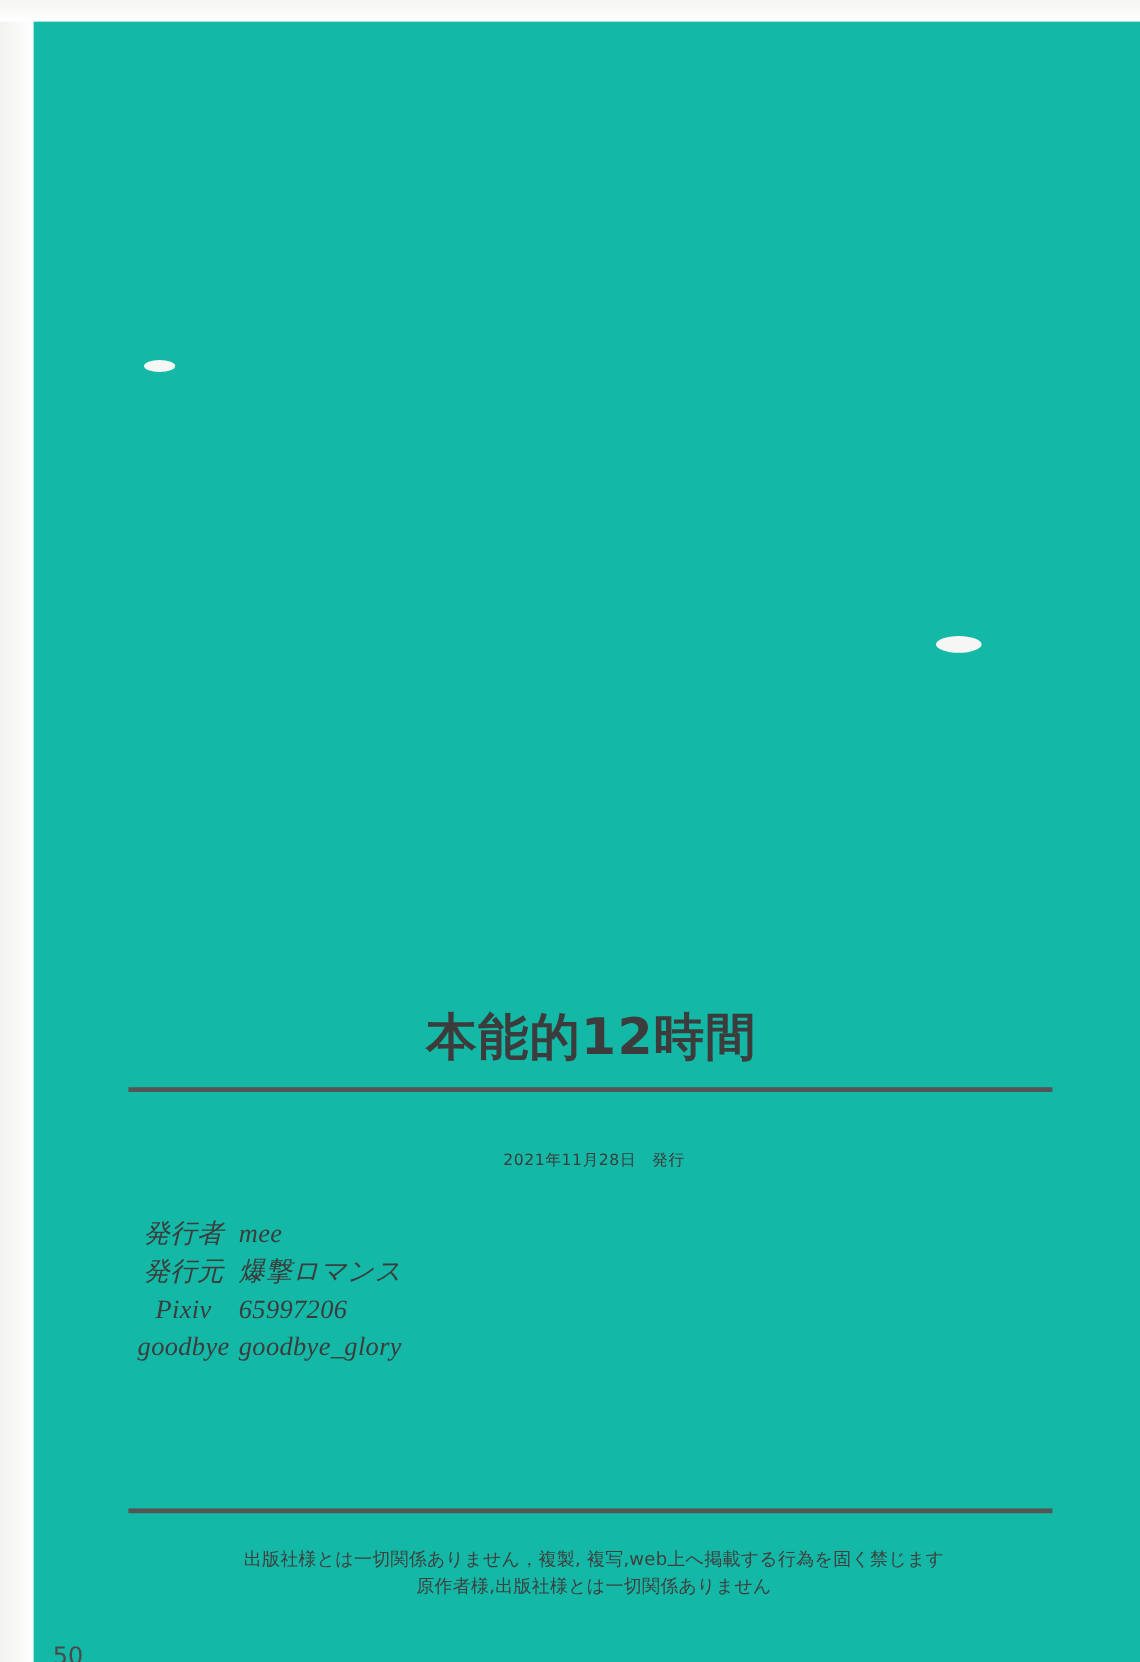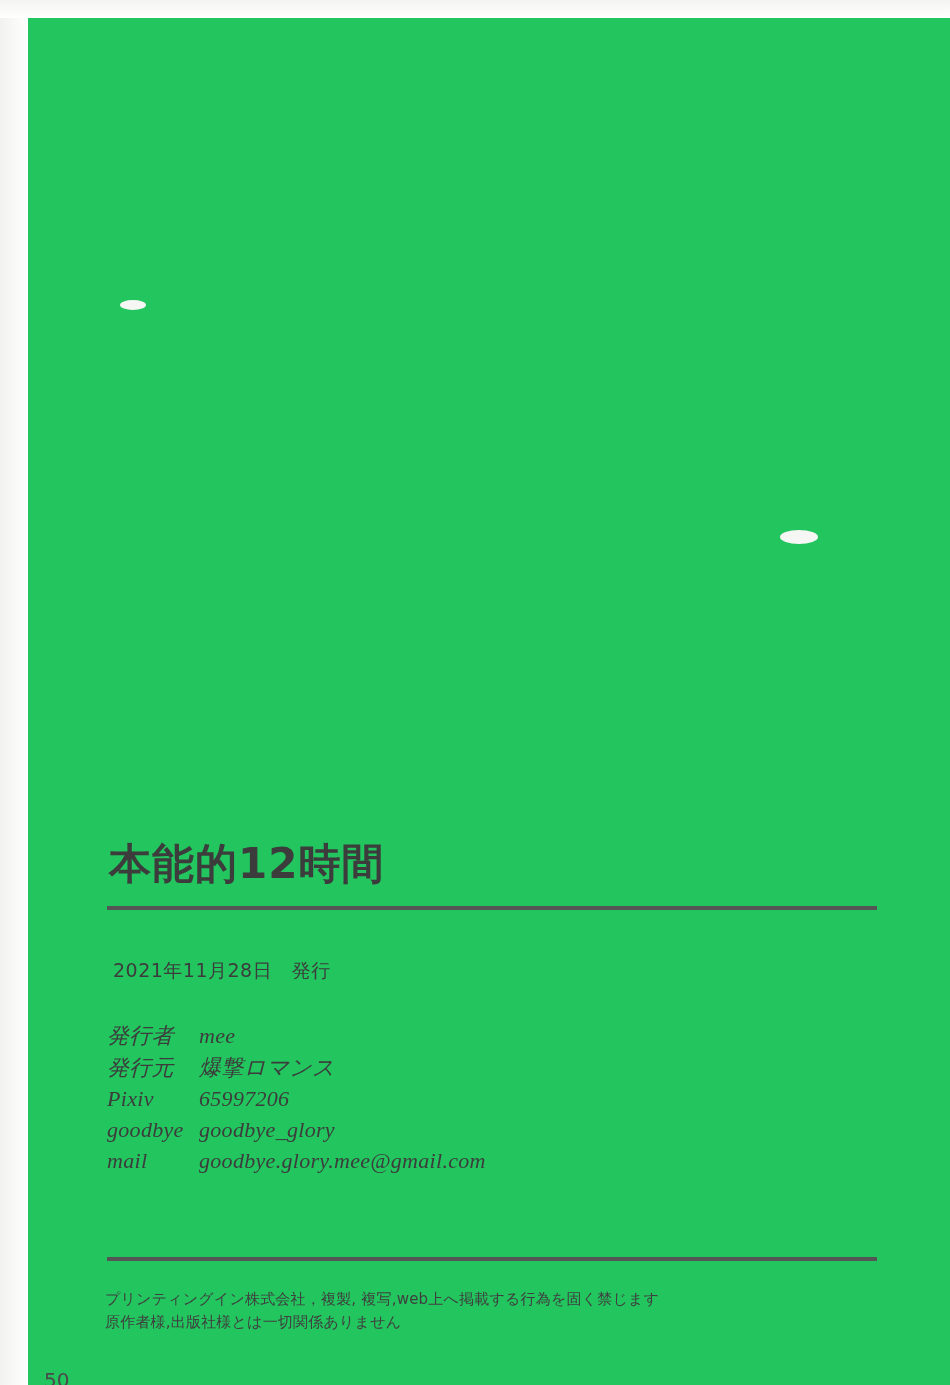--- a/index.html
+++ b/index.html
@@ -11,21 +11,22 @@
     height: 1385px;
     background: #ffffff;
     font-family: "Liberation Serif", "DejaVu Serif", serif;
     color: #3a3a3a;
     position: relative;
     overflow: hidden;
   }
   .page {
     position: absolute;
     inset: 0;
-    background: #22c55e;
+    background: #14b8a6;
+    text-align: center;
   }
   
   .paper-edge-left {
     position: absolute;
     left: 0; top: 0;
     width: 28px; height: 100%;
     background: linear-gradient(to right, #f2f2f0, #ffffff);
   }
   .paper-edge-top {
     position: absolute;
@@ -51,21 +52,21 @@
   .rule {
     height: 4px;
     background: #555555;
     width: 770px;
   }
   .rule.bottom {
     margin-top: 0;
   }
   .pubdate {
     font-family: "DejaVu Sans", "Liberation Sans", sans-serif;
-    font-size: 19px;
+    font-size: 13px;
     color: #3c3c3c;
     margin: 48px 0 0 6px;
     letter-spacing: 0.5px;
   }
   .info-list {
     margin: 36px 0 0 0;
     padding: 0;
     list-style: none;
     font-style: italic;
   }
@@ -149,31 +150,27 @@
         <span class="info-value">爆撃ロマンス</span>
       </li>
       <li class="info-row">
         <span class="info-label">Pixiv</span>
         <span class="info-value">65997206</span>
       </li>
       <li class="info-row">
         <span class="info-label">goodbye</span>
         <span class="info-value">goodbye_glory</span>
       </li>
-      <li class="info-row">
-        <span class="info-label">mail</span>
-        <span class="info-value">goodbye.glory.mee@gmail.com</span>
-      </li>
     </ul>
   </div>
 
   <div class="rule-wrap-bottom">
     <div class="rule bottom"></div>
   </div>
 
   <div class="notice">
-    <div>プリンティングイン株式会社，複製, 複写,web上へ掲載する行為を固く禁じます</div>
+    <div>出版社様とは一切関係ありません，複製, 複写,web上へ掲載する行為を固く禁じます</div>
     <div>原作者様,出版社様とは一切関係ありません</div>
   </div>
 
   <div class="page-number">50</div>
 
 </div>
 
 </body></html>

